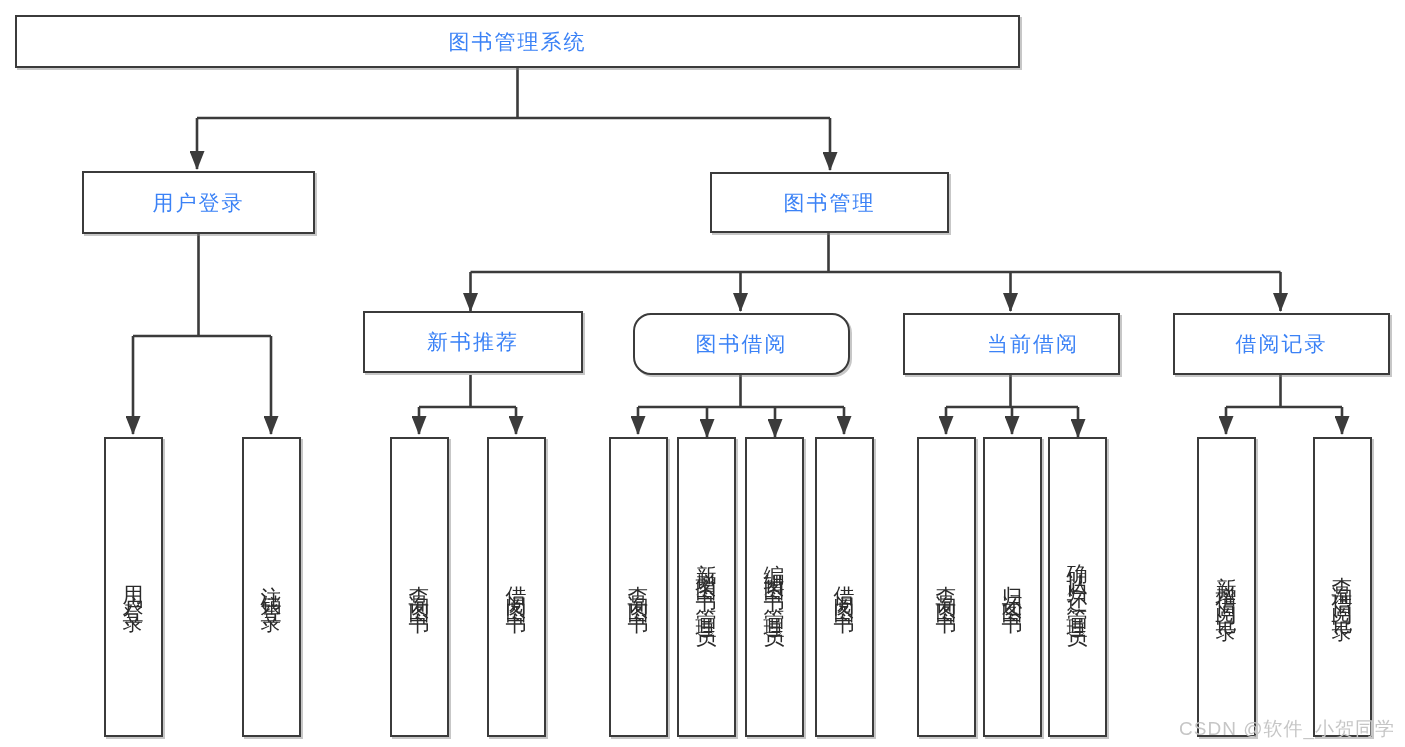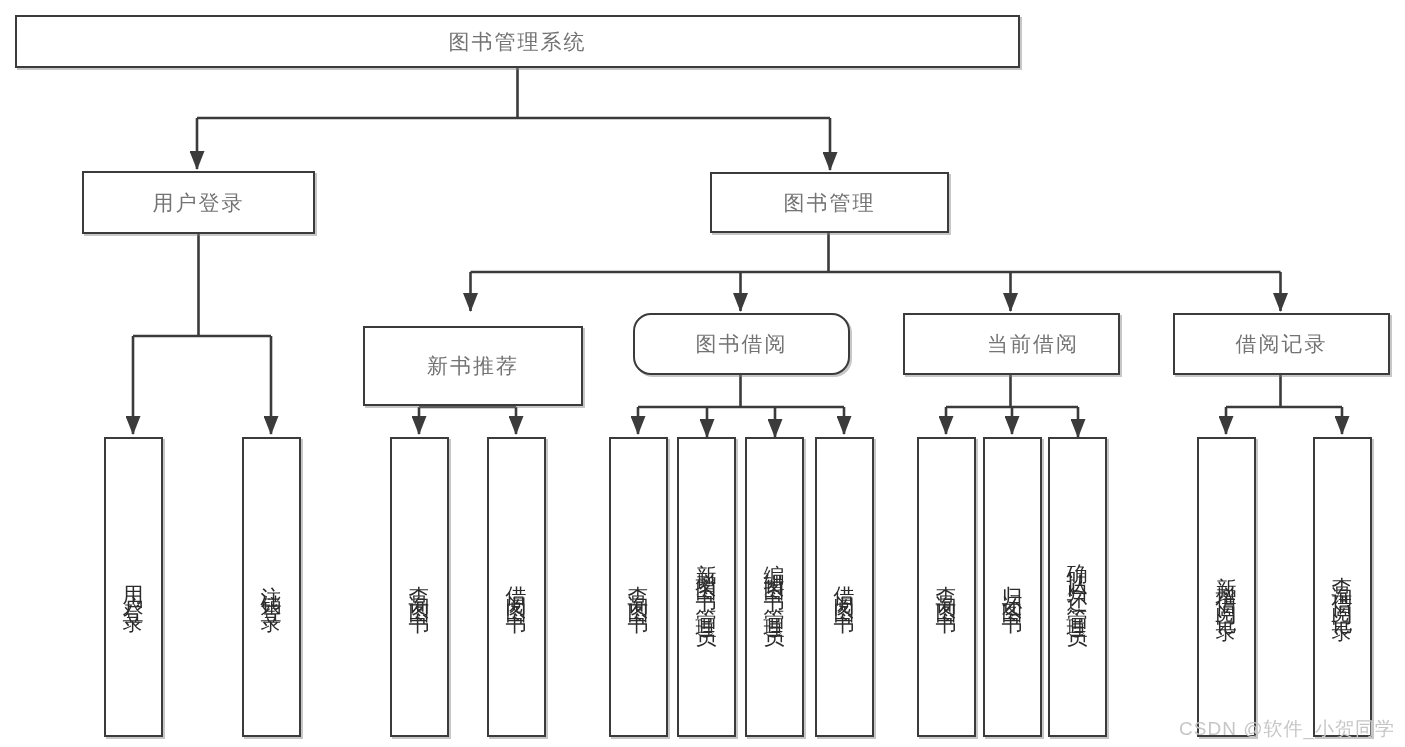--- a/index.html
+++ b/index.html
@@ -29,36 +29,36 @@
     border: 2px solid #3b3b3b;
     box-shadow: 2px 2px 0 rgba(130,130,130,0.45);
     display: flex;
     align-items: center;
     justify-content: center;
     z-index: 1;
   }
   .node.h span {
     font-size: 21px;
     letter-spacing: 2px;
-    color: #737373;
+    color: #3b82f6;
     white-space: nowrap;
   }
   .node.v span {
     writing-mode: vertical-rl;
     text-orientation: mixed;
     font-size: 21px;
     letter-spacing: 9px;
     line-height: 1;
     color: #2b2b2b;
   }
   
   .root-box      { left: 15px;  top: 15px;  width: 1005px; height: 53px; }
   .user-login    { left: 82px;  top: 171px; width: 233px;  height: 63px; }
   .book-mgmt     { left: 710px; top: 172px; width: 239px;  height: 61px; }
-  .g0            { left: 363px; top: 326px; width: 220px;  height: 80px; }
+  .g0            { left: 363px; top: 311px; width: 220px;  height: 62px; }
   .g1            { left: 633px; top: 313px; width: 217px;  height: 62px; border-radius: 18px; }
   .g2            { left: 903px; top: 313px; width: 217px;  height: 62px; padding-left: 43px; }
   .g3            { left: 1173px;top: 313px; width: 217px;  height: 62px; }
   
   .node.v        { top: 437px;  width: 59px; height: 300px; }
   .l-ul1 { left: 104px; }
   .l-ul2 { left: 242px; }
   .l-r1  { left: 390px; }
   .l-r2  { left: 487px; }
   .l-b1  { left: 609px; }

